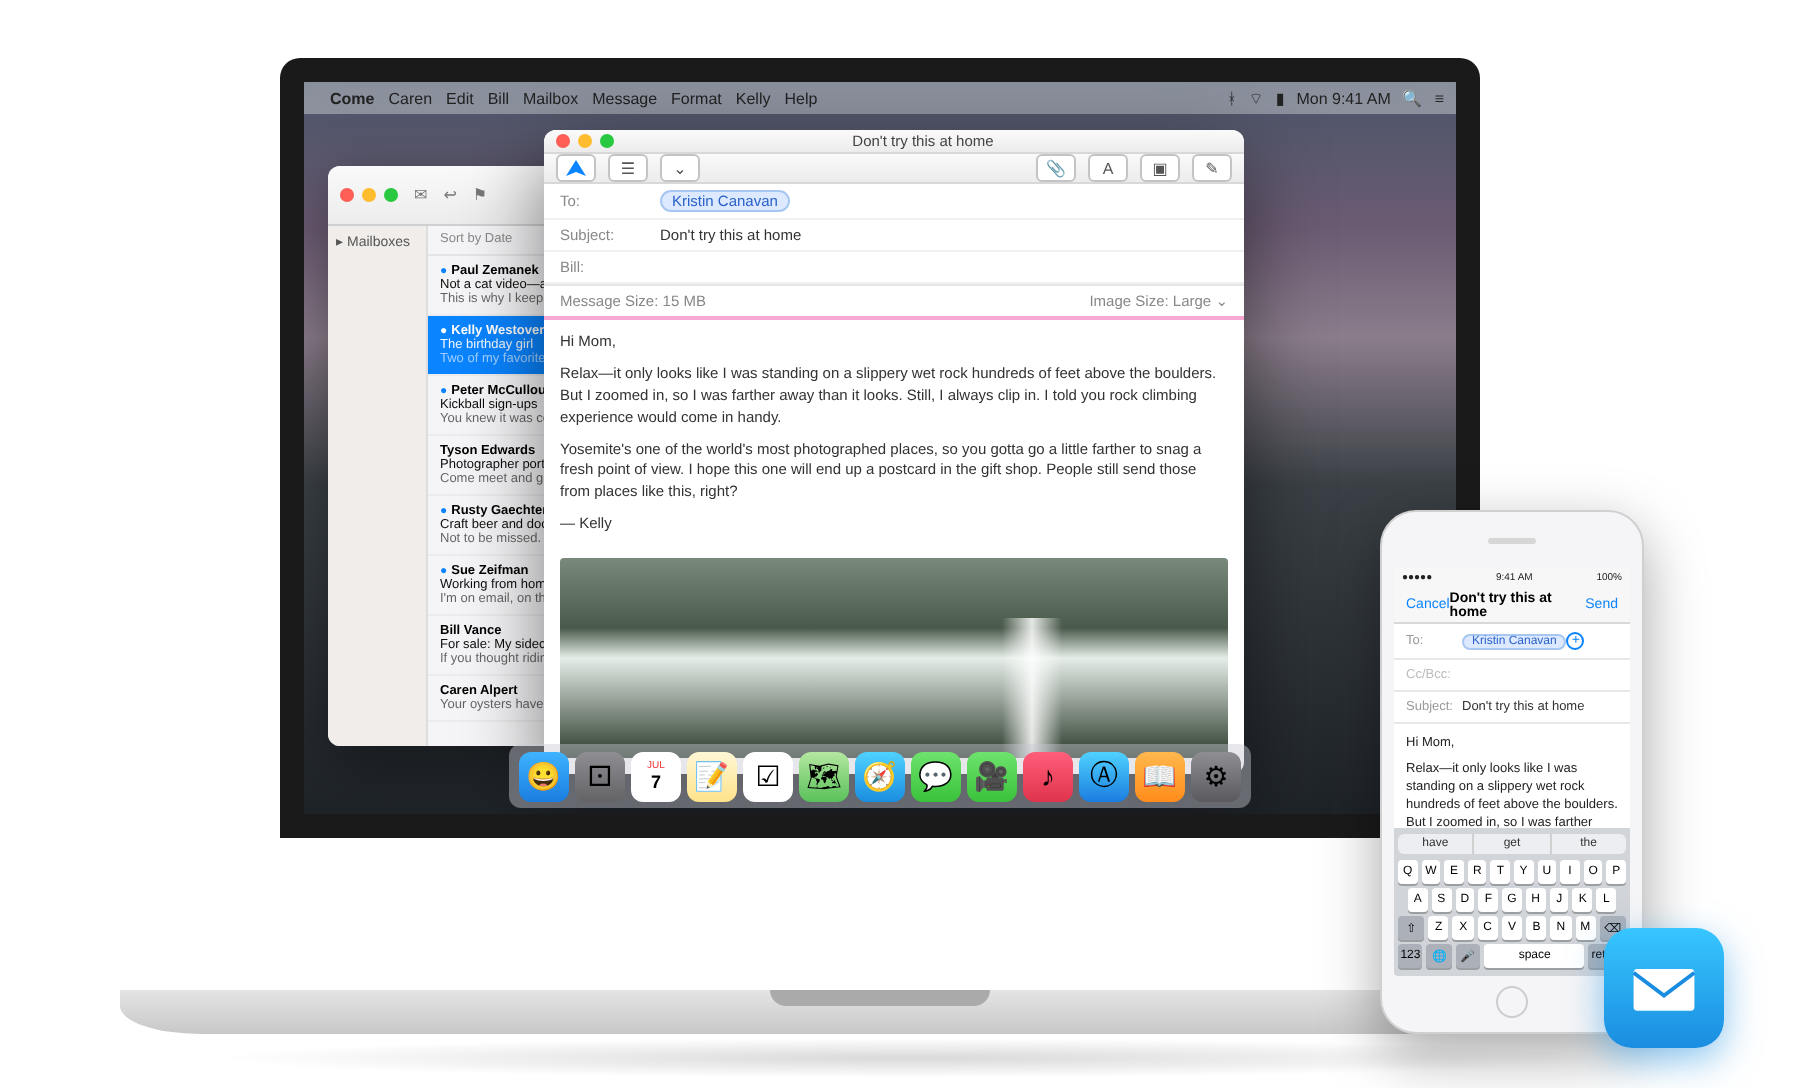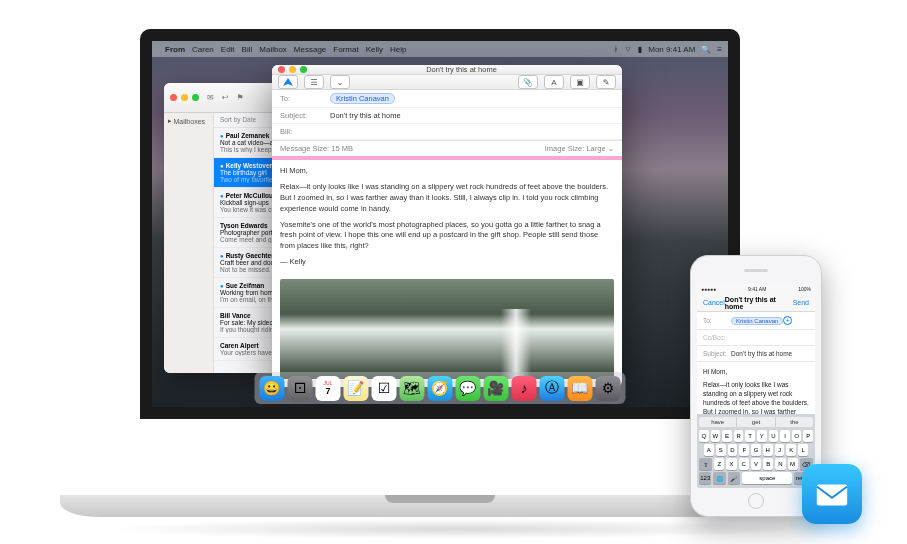--- a/index.html
+++ b/index.html
@@ -51,21 +51,21 @@
 .cw-title .title{flex:1;text-align:center;color:#444;font-size:7.5px}
 .cw-toolbar{height:20px;background:linear-gradient(#fafafa,#ececec);border-bottom:1px solid #d8d8d8;display:flex;align-items:center;padding:0 6px;gap:6px}
 .tbtn{width:20px;height:14px;border:1px solid #c4c4c4;border-radius:3px;background:#fff;display:flex;align-items:center;justify-content:center;font-size:8px;color:#555}
 .tbtn.send{color:#0a84ff}
 .cw-toolbar .spacer{flex:1}
 .cw-fields{border-bottom:1px solid #e5e5e5}
 .cw-row{display:flex;padding:3px 8px;border-bottom:1px solid #f0f0f0;align-items:center}
 .cw-row .lbl{color:#888;width:50px}
 .cw-row .val{color:#333;flex:1}
 .cw-row .pill{background:#dce9ff;border:1px solid #a8c7f0;border-radius:8px;padding:0 5px;color:#2a62c9}
-.cw-size{display:flex;padding:3px 8px;color:#888;justify-content:space-between;border-bottom:4px solid #f9a8d4}
+.cw-size{display:flex;padding:3px 8px;color:#888;justify-content:space-between;border-bottom:2px solid #f9a8d4}
 .cw-body{padding:6px 8px;color:#333;line-height:1.45;flex-shrink:0}
 .cw-body p{margin-bottom:5px}
 .cw-image{flex:1;margin:0 8px 8px;background:linear-gradient(180deg,#7a8a7a 0%,#4a5a4a 35%,#e5ede8 50%,#2a3a2a 100%);border-radius:2px;min-height:100px;position:relative;overflow:hidden}
 .cw-image::after{content:"";position:absolute;right:25%;top:30%;width:30px;height:70%;background:linear-gradient(90deg,transparent,rgba(255,255,255,.85),transparent)}
 .iphone{position:absolute;right:85px;top:255px;width:132px;height:262px;background:#f5f5f7;border-radius:18px;border:1px solid #d0d0d0;box-shadow:0 10px 30px rgba(0,0,0,.35)}
 .iphone-screen{position:absolute;left:6px;right:6px;top:28px;bottom:28px;background:#fff;border-radius:2px;overflow:hidden;display:flex;flex-direction:column;font-size:6.5px}
 .i-status{height:10px;background:#f7f7f7;display:flex;align-items:center;justify-content:space-between;padding:0 4px;font-size:5px;color:#222}
 .i-nav{height:18px;background:#f7f7f7;border-bottom:1px solid #d8d8d8;display:flex;align-items:center;justify-content:space-between;padding:0 6px}
 .i-nav .cancel,.i-nav .send{color:#0a84ff;font-size:7px}
 .i-nav .title{font-weight:600;font-size:7px}
@@ -94,21 +94,21 @@
 <body>
 
 <div class="scene">
  <div class="shadow-oval"></div>
  <div class="macbook">
   <div class="mac-screen">
    <div class="desktop">
 
     <div class="menubar">
      <span class="apple-logo"></span>
-     <span class="mb-item" style="font-weight:600">From</span>
+     <span class="mb-item" style="font-weight:600">Come</span>
      <span class="mb-item">Caren</span>
      <span class="mb-item">Edit</span>
      <span class="mb-item">Bill</span>
      <span class="mb-item">Mailbox</span>
      <span class="mb-item">Message</span>
      <span class="mb-item">Format</span>
      <span class="mb-item">Kelly</span>
      <span class="mb-item">Help</span>
      <div class="right">
       <span>ᚼ</span>

